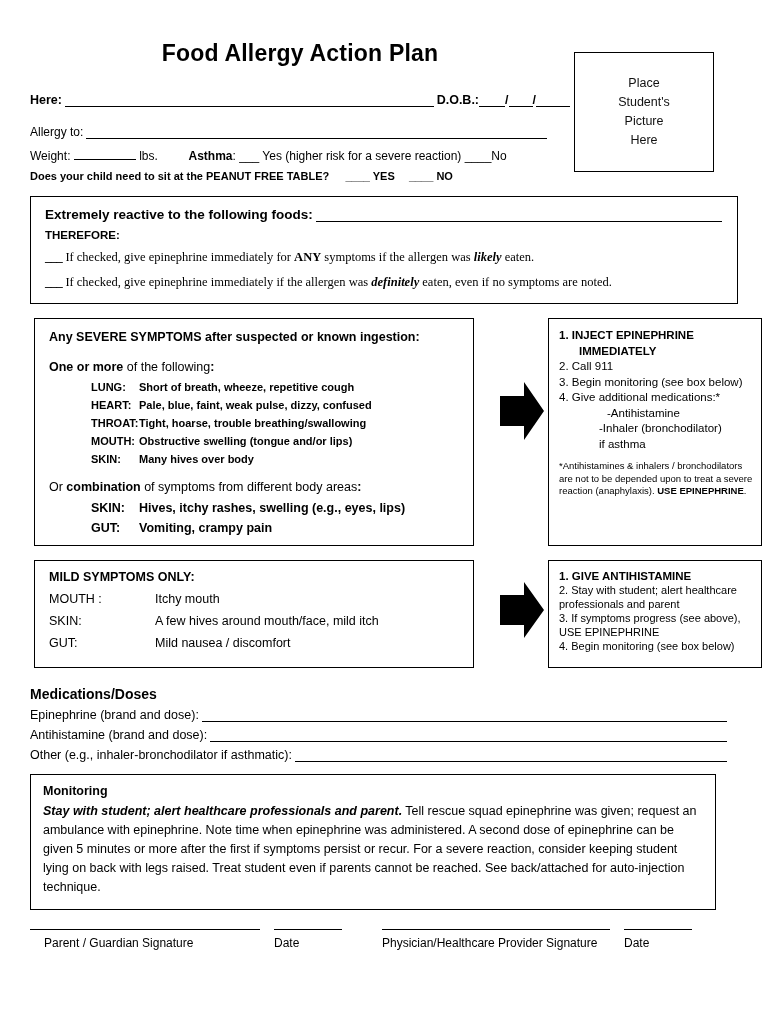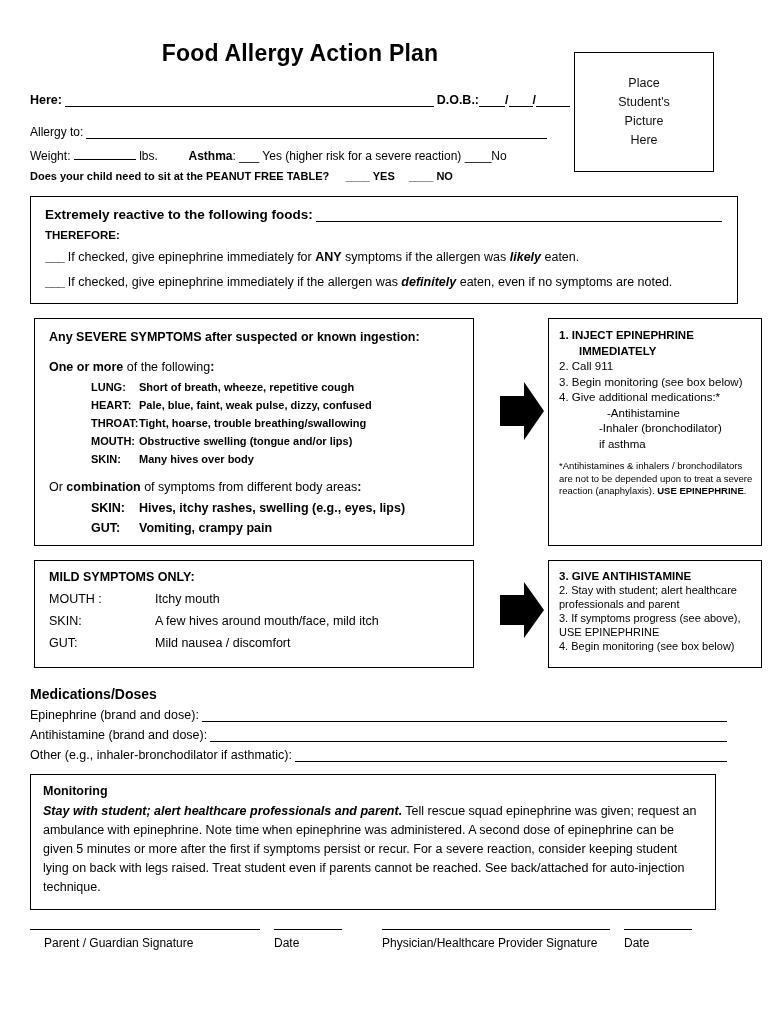--- a/index.html
+++ b/index.html
@@ -106,20 +106,21 @@
   }
   .therefore {
     font-size: 11.5px;
     font-weight: bold;
     margin-top: 7px;
   }
   .check-item {
     font-size: 12.5px;
     margin-top: 8px;
     line-height: 17px;
+    font-family: Liberation Serif, serif;
   }
   .check-item .blank { font-weight: bold; letter-spacing: -0.5px; }
 
   
   .sym-wrap {
     margin-top: 14px;
     position: relative;
     height: 232px;
   }
   .severe-box {
@@ -414,21 +415,21 @@
         </div>
       </div>
 
       <div class="mild-arrow">
         <svg viewBox="0 0 44 56" width="44" height="56">
           <polygon points="0,13 24,13 24,0 44,28 24,56 24,43 0,43" fill="#000"></polygon>
         </svg>
       </div>
 
       <div class="box mild-action">
-        <div class="l1">3. GIVE ANTIHISTAMINE</div>
+        <div class="l1">1. GIVE ANTIHISTAMINE</div>
         <div>2.  Stay with student; alert healthcare professionals and parent</div>
         <div>3.  If symptoms progress (see above), USE EPINEPHRINE</div>
         <div>4.  Begin monitoring (see box below)</div>
       </div>
     </div>
 
     <div class="meds-title">Medications/Doses</div>
     <div class="med-line">
       <span style="white-space:nowrap;">Epinephrine (brand and dose):</span>
       <span class="ul"></span>

